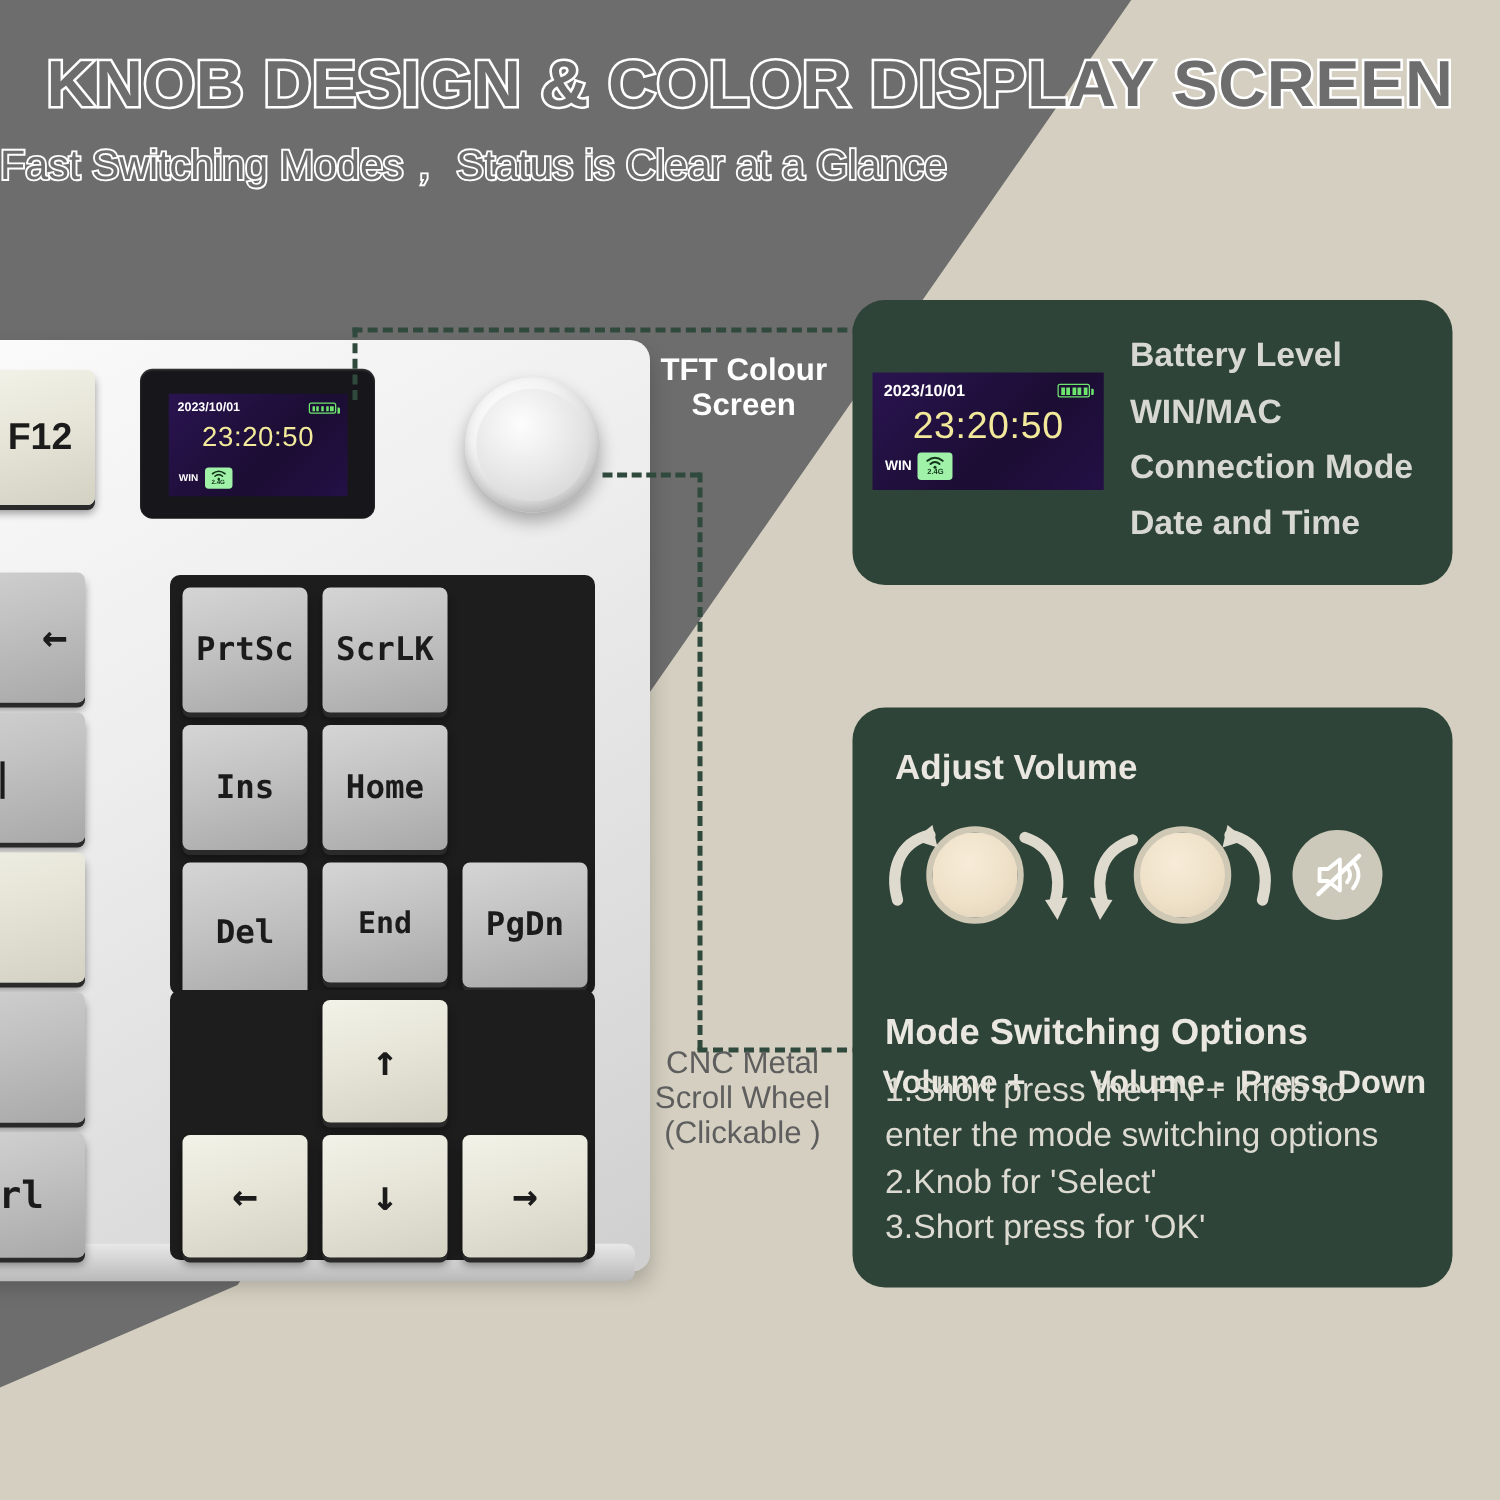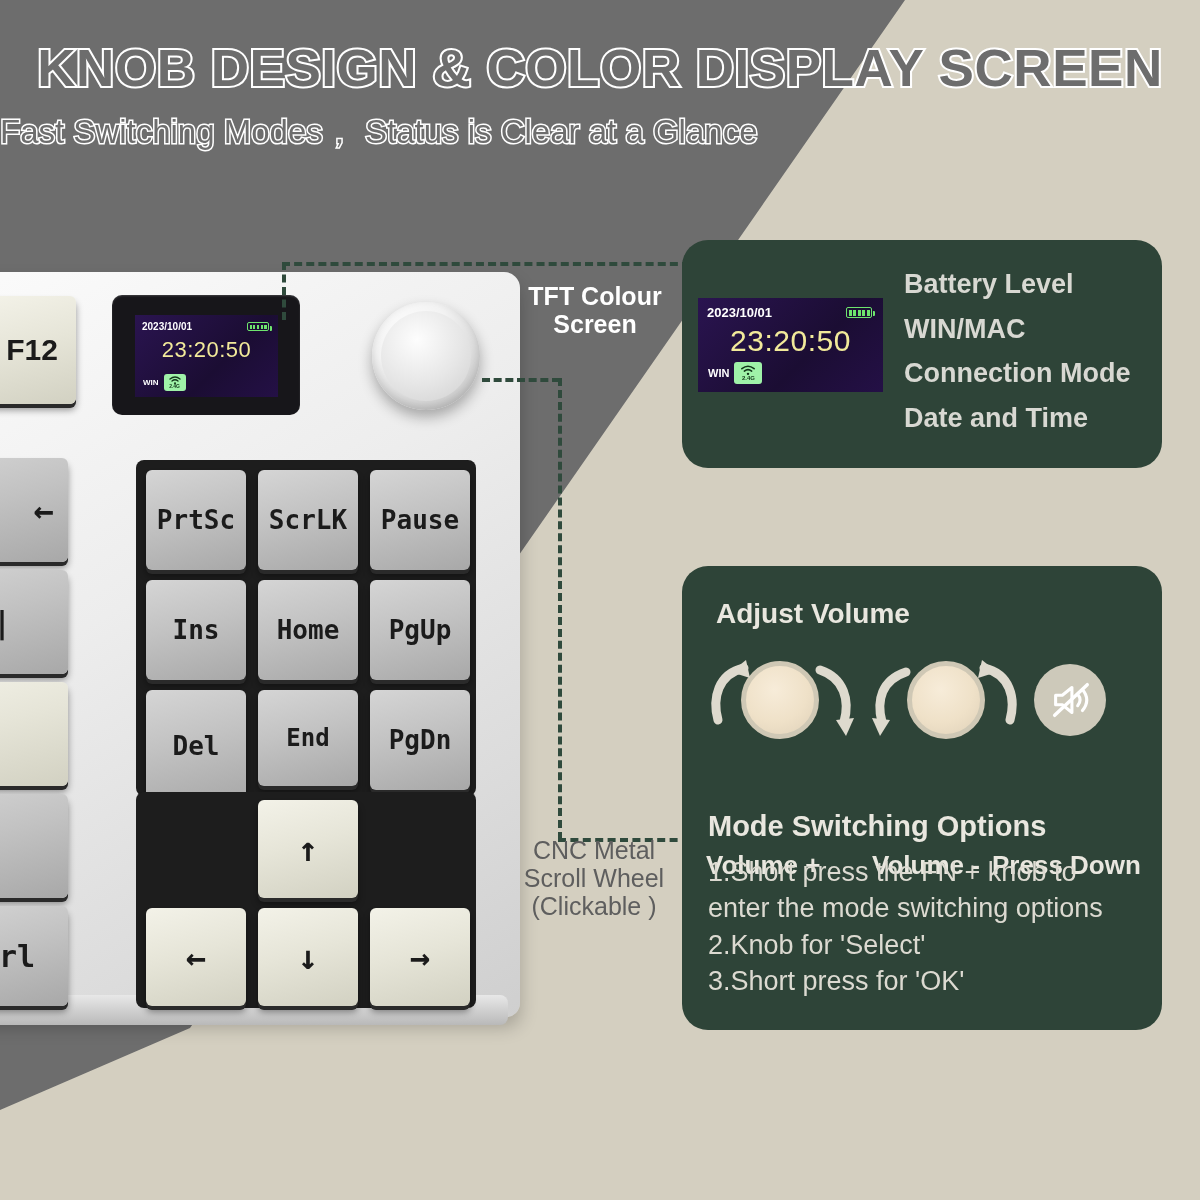--- a/index.html
+++ b/index.html
@@ -299,31 +299,25 @@
 
   <div class="knob"></div>
 
   <div class="keywell" style="left:176px; top:188px; width:340px; height:336px;"></div>
   <div class="key gray" style="left:186px; top:198px; width:100px; height:100px; font-size:26px;">
       <span>PrtSc</span>
     </div>
   <div class="key gray" style="left:298px; top:198px; width:100px; height:100px; font-size:26px;">
       <span>ScrLK</span>
     </div>
-  <div class="key gray" style="left:410px; top:198px; width:100px; height:100px; font-size:26px;">
-      <span>Pause</span>
-    </div>
   <div class="key gray" style="left:186px; top:308px; width:100px; height:100px; font-size:26px;">
       <span>Ins</span>
     </div>
   <div class="key gray" style="left:298px; top:308px; width:100px; height:100px; font-size:26px;">
       <span>Home</span>
-    </div>
-  <div class="key gray" style="left:410px; top:308px; width:100px; height:100px; font-size:26px;">
-      <span>PgUp</span>
     </div>
   <div class="key gray" style="left:186px; top:418px; width:100px; height:112px; font-size:26px;">
       <span>Del</span>
     </div>
   <div class="key gray" style="left:298px; top:418px; width:100px; height:96px; font-size:24px;text-align:right;">
       <span>End</span>
     </div>
   <div class="key gray" style="left:410px; top:418px; width:100px; height:100px; font-size:26px;">
       <span>PgDn</span>
     </div>

